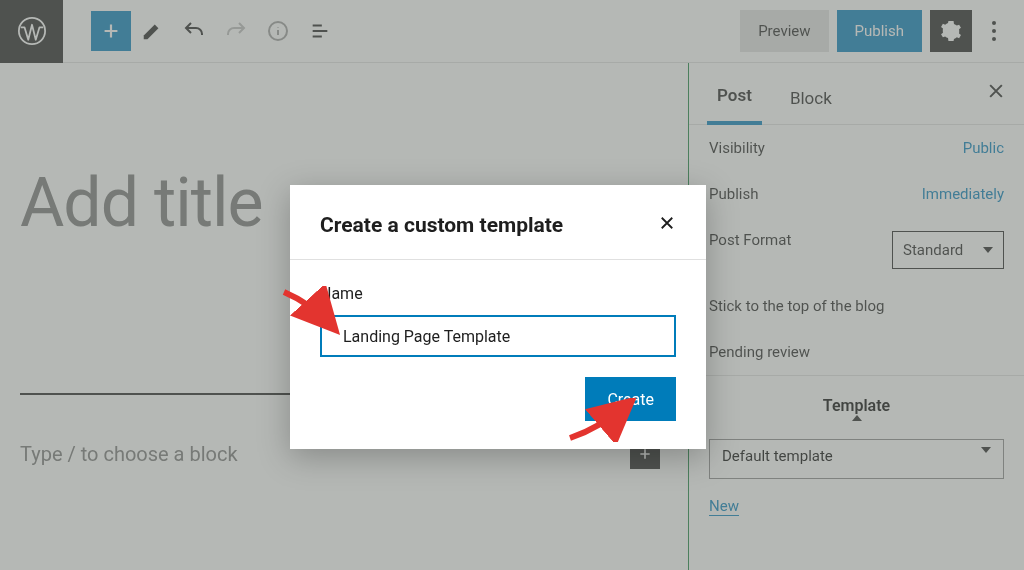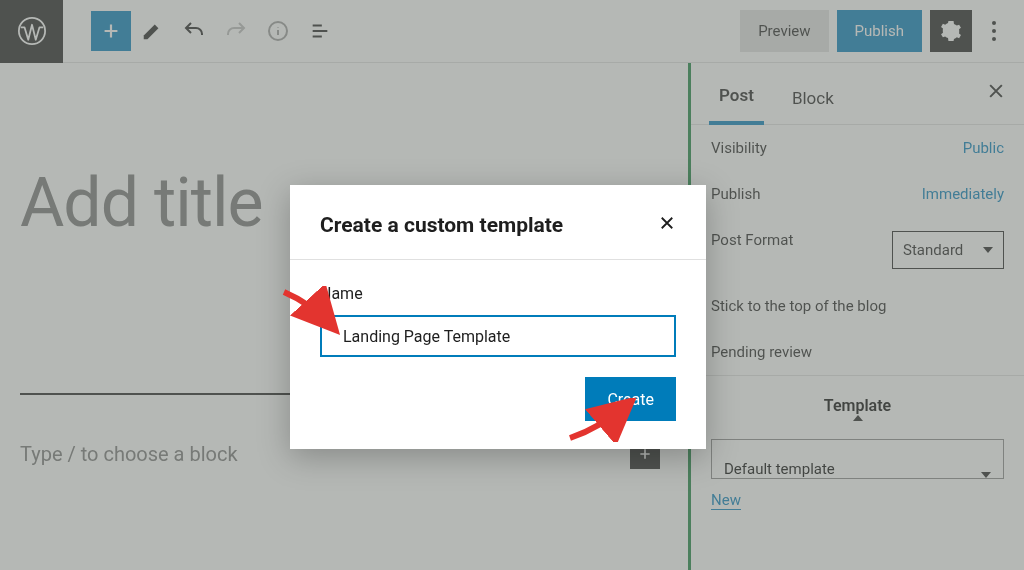--- a/index.html
+++ b/index.html
@@ -20,33 +20,33 @@
 
 
 .main { position:absolute; top:63px; left:0; right:336px; bottom:0; background:#fff; padding: 0 20px; }
 .title-placeholder { font-size:68px; font-weight:400; color:#757575; margin-top:100px; letter-spacing:-1px; }
 .title-rule { height:2px; background:#1e1e1e; width:440px; margin-top:150px; }
 .block-hint-row { display:flex; align-items:center; justify-content:space-between; width:640px; margin-top:44px; }
 .block-hint { font-size:20px; color:#757575; }
 .inline-add { width:30px; height:30px; background:#1e1e1e; color:#fff; display:flex;align-items:center;justify-content:center; }
 
 
-.sidebar { position:absolute; top:63px; right:0; bottom:0; width:336px; background:#fff; border-left:3px solid #15803d; }
+.sidebar { position:absolute; top:63px; right:0; bottom:0; width:336px; background:#fff; border-left:1px solid #15803d; }
 .tabs { height:62px; display:flex; align-items:flex-end; padding: 0 18px; border-bottom:1px solid #e0e0e0; position:relative; }
 .tab { padding: 0 10px 16px; font-size:17px; color:#1e1e1e; }
 .tab.active { font-weight:600; border-bottom:4px solid #007cba; margin-bottom:-1px; }
 .tab + .tab { margin-left:18px; }
 .sidebar-close { position:absolute; right:18px; top:18px; font-size:22px; color:#1e1e1e; }
 .panel-row { display:flex; padding: 14px 20px; font-size:15px; color:#1e1e1e; }
 .panel-label { flex:1; }
 .panel-value.link { color:#007cba; }
 .format-select { width:112px; height:38px; border:1px solid #1e1e1e; display:flex;align-items:center;justify-content:space-between; padding:8px 10px; font-size:15px; }
 .panel-section-title { display:flex; justify-content:space-between; align-items:center; padding: 20px 20px 10px; font-size:16px; font-weight:600; border-top:1px solid #e0e0e0;flex-direction:column; }
-.template-select { margin: 8px 20px 0; height:40px; border:1px solid #888; display:flex; align-items:flex-end; justify-content:space-between; padding:0 12px; font-size:15px; }
-.new-link { margin: 12px 20px; display:inline-block; color:#007cba; font-size:15px; border-bottom:1px solid #007cba; width:fit-content; }
+.template-select { margin: 8px 20px 0; height:40px; border:1px solid #888; display:flex; align-items:flex-start; justify-content:space-between; padding:7px 12px; font-size:15px; }
+.new-link { margin: 18px 20px; display:inline-block; color:#007cba; font-size:15px; border-bottom:1px solid #007cba; width:fit-content; }
 
 
 .overlay { position:absolute; inset:0; background:rgba(120,125,120,0.55); }
 .modal { position:absolute; left:290px; top:185px; width:416px; background:#fff; box-shadow:0 8px 30px rgba(0,0,0,0.25); }
 .modal-header { padding: 28px 30px 22px; display:flex; justify-content:space-between; align-items:center; border-bottom:1px solid #e0e0e0; }
 .modal-title { font-size:21px; font-weight:700; color:#1e1e1e; }
 .modal-close { font-size:20px; color:#1e1e1e; }
 .modal-body { padding: 24px 30px 28px; }
 .field-label { font-size:16px; color:#1e1e1e; margin-bottom:12px; }
 .text-input { width:100%; height:42px; border:2px solid #007cba; padding:0 21px; font-size:16px; color:#1e1e1e; outline:none; }

